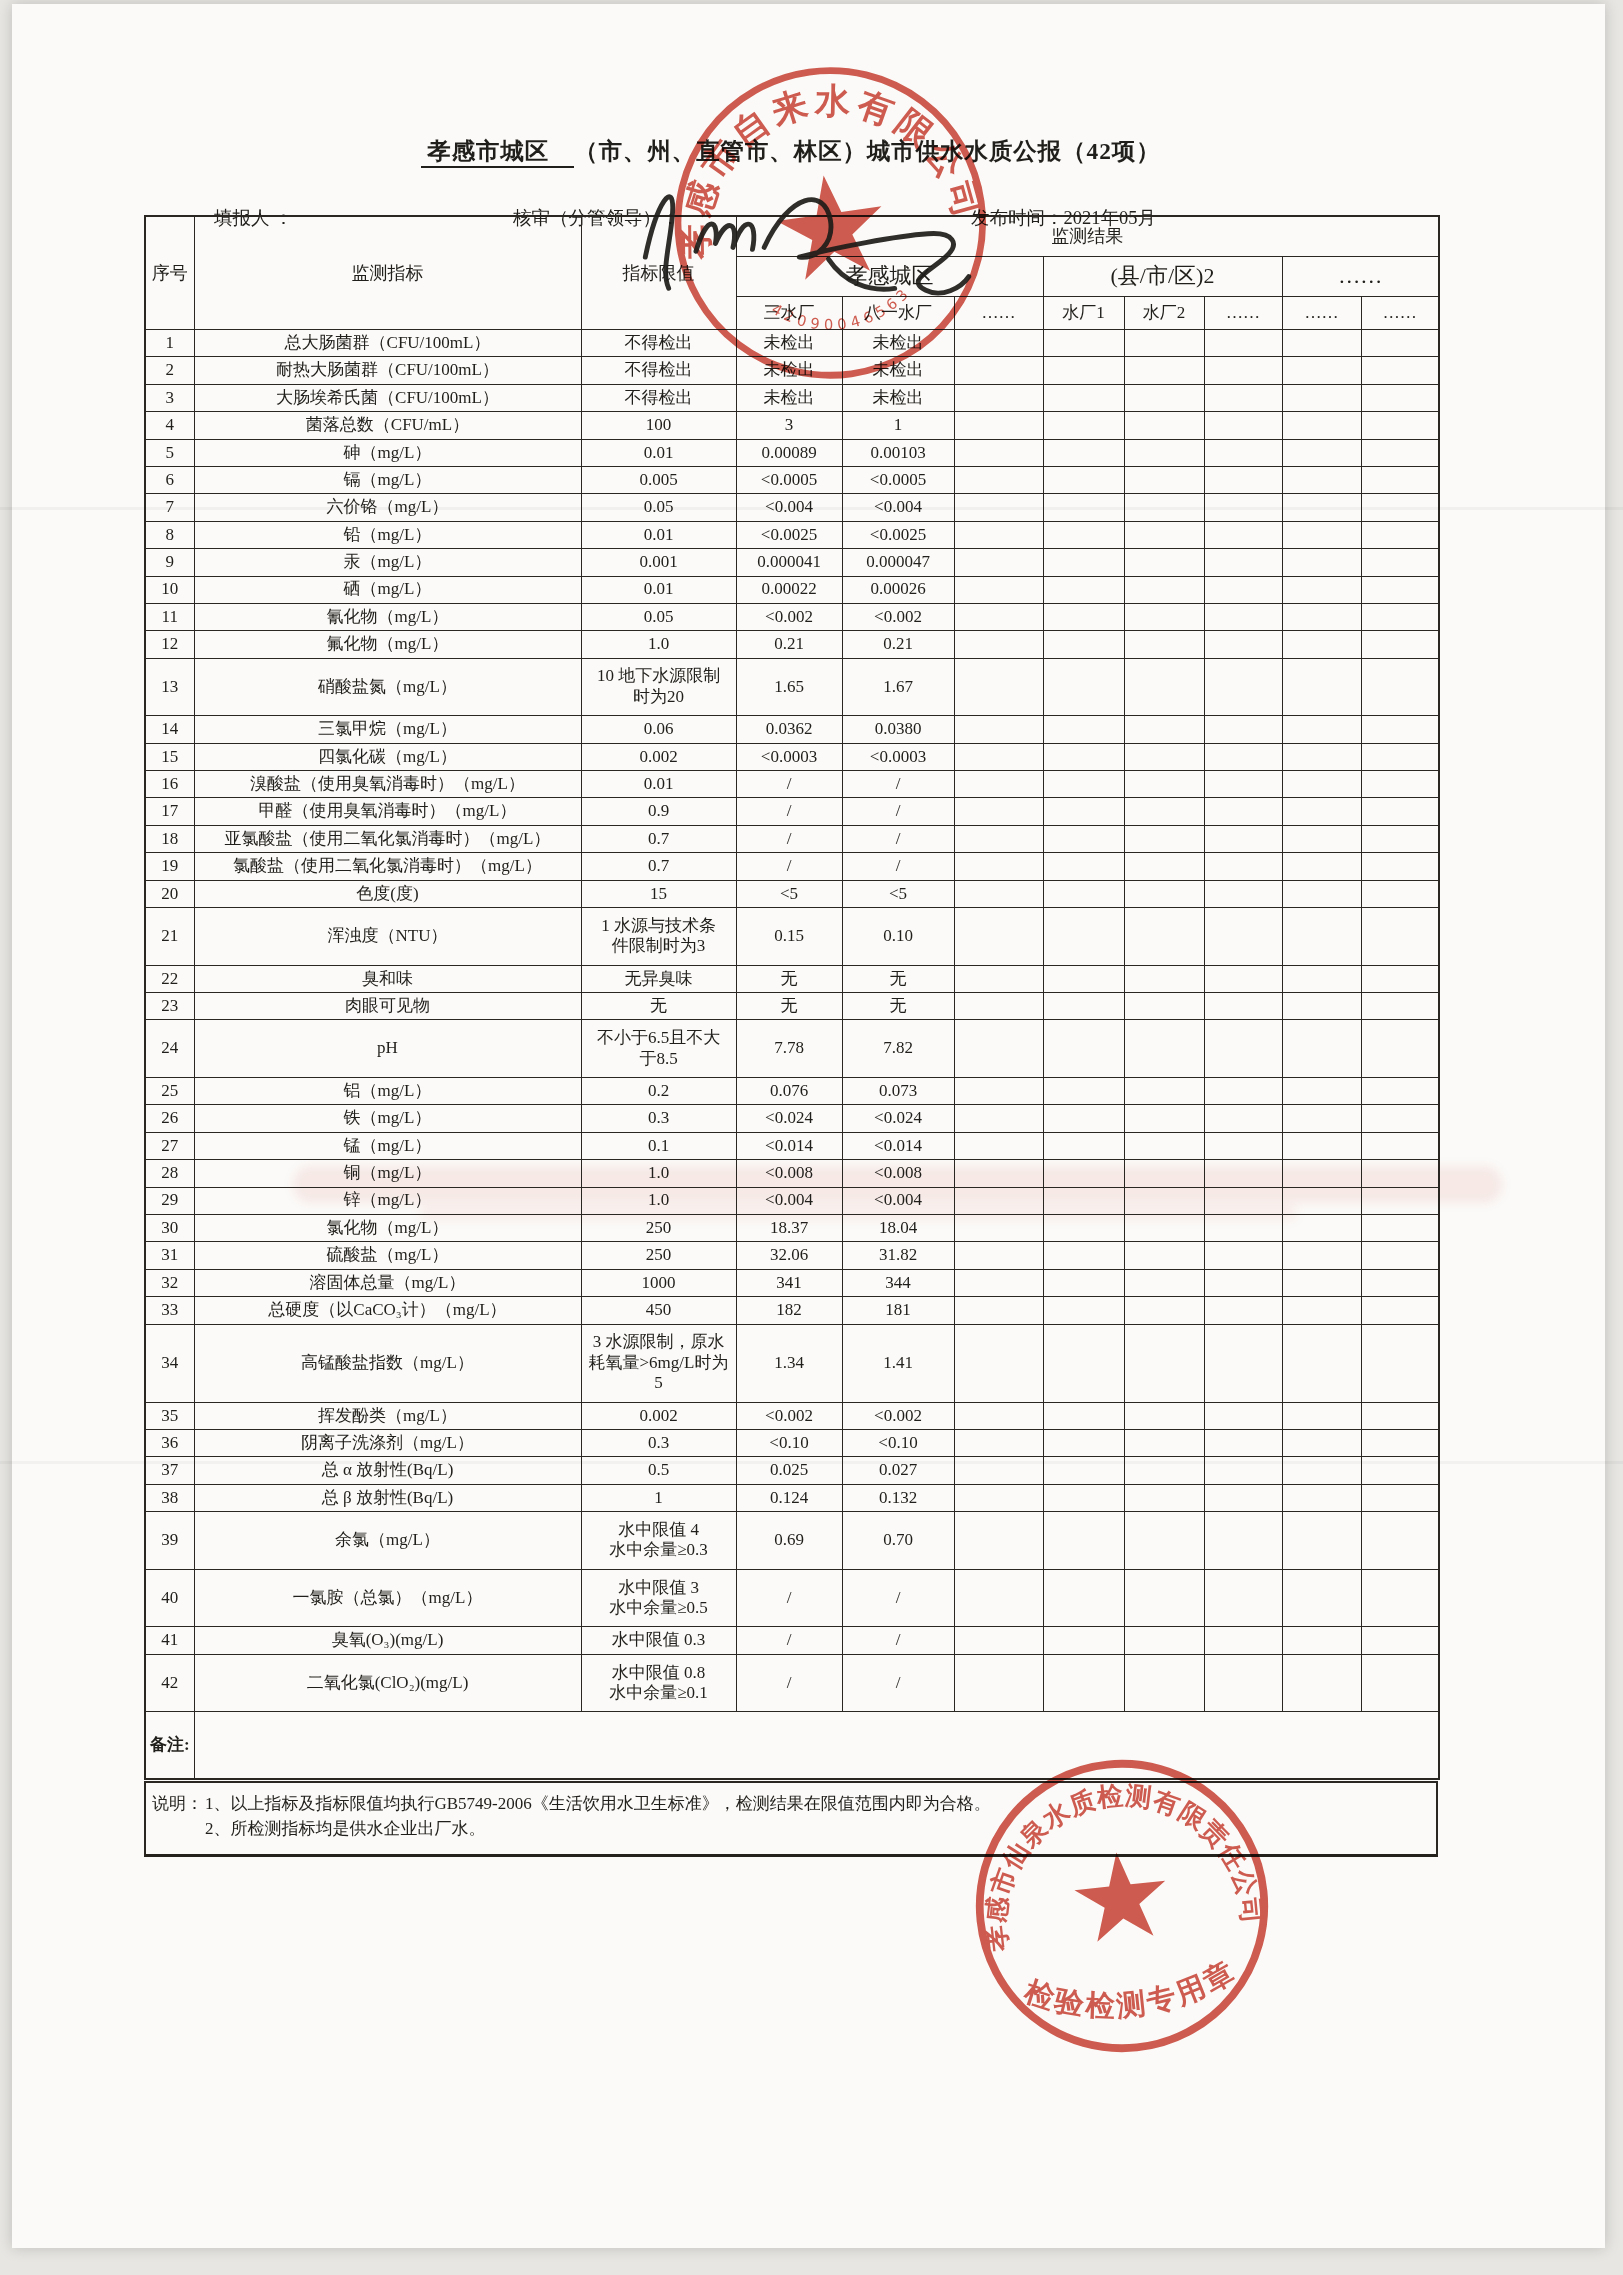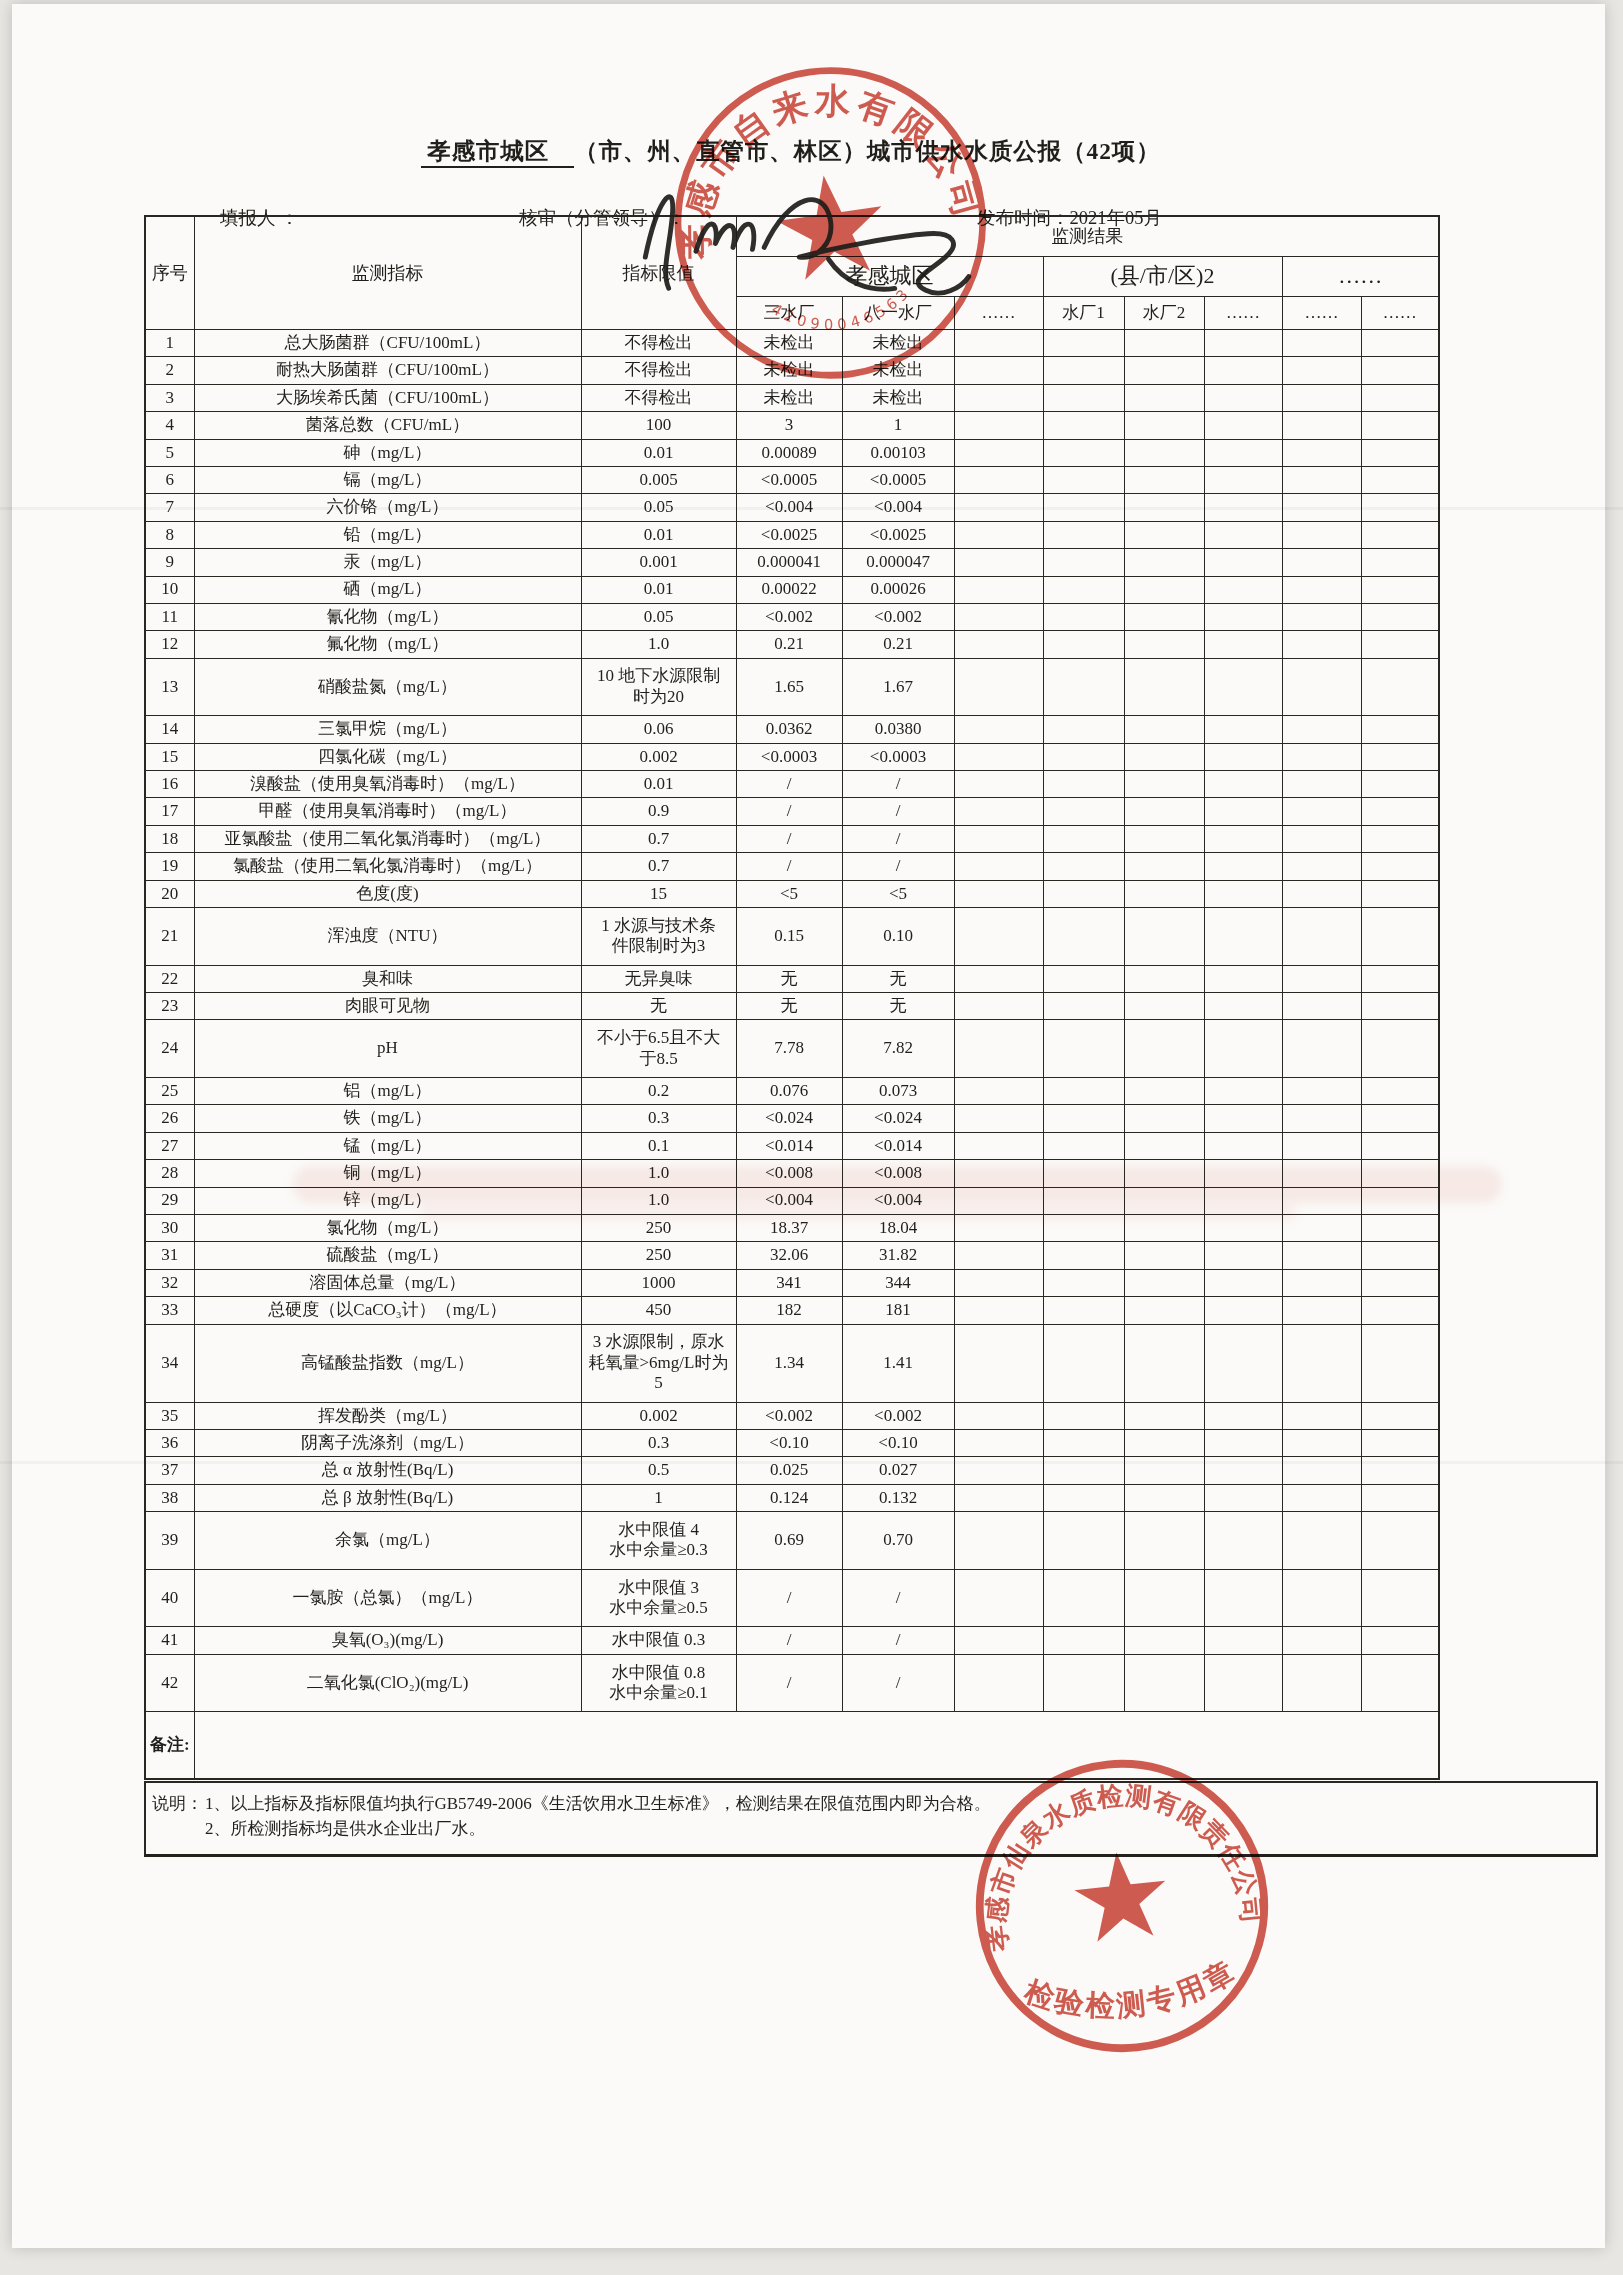--- a/index.html
+++ b/index.html
@@ -17,21 +17,21 @@
   .scan-streak{position:absolute;left:0;width:100%;pointer-events:none;}
   .smudge{position:absolute;pointer-events:none;filter:blur(4.9px);}
 
   .doc-title{
     position:absolute;left:144px;top:135px;width:1294px;
     text-align:center;font-size:23.4px;font-weight:bold;letter-spacing:1px;
     white-space:nowrap;
   }
   .doc-title .u{border-bottom:2.4px solid #211f1b;padding:0 25px 2px 5.9px;}
 
-  .meta-line{position:absolute;left:150px;top:205px;width:1294px;height:29px;font-size:18.5px;}
+  .meta-line{position:absolute;left:144px;top:205px;width:1294px;height:29px;font-size:18.5px;}
   .meta-line span{position:absolute;white-space:nowrap;}
   .m-filler{left:70px;}
   .m-reviewer{left:369px;}
   .m-publish{left:827px;}
 
   table.report{
     position:absolute;left:144px;top:215px;width:1294px;
     border-collapse:collapse;table-layout:fixed;
     background:transparent;
   }
@@ -46,21 +46,21 @@
   tr.h2 th{height:37px;font-size:22px;}
   tr.h3 th{height:30px;font-size:17px;text-align:center;}
   tbody td{height:24.4px;}
   td.name{text-align:left;padding-left:7.8px;}
   td.limit,td.val{white-space:pre-line;}
   tr.tall td{padding-top:7.8px;padding-bottom:7.8px;}
   tr.remark-row td{height:64px;font-weight:bold;}
   td.remark-label{font-size:17px;padding:2px;}
 
   .notes-box{
-    position:absolute;left:144px;top:1781px;width:1454px;
+    position:absolute;left:144px;top:1781px;width:1294px;
     border:2px solid #2a2722;border-bottom:3.9px solid #24211c;
     box-sizing:border-box;
     padding:7.8px 9.8px 13.7px 3.9px;
     font-size:17px;line-height:25px;
   }
   .notes-inner{position:relative;padding-left:55px;}
   .notes-label{position:absolute;left:2px;top:0;}
   .notes-item{white-space:pre-line;}
 
   .stamp{position:absolute;mix-blend-mode:multiply;opacity:.82;}

